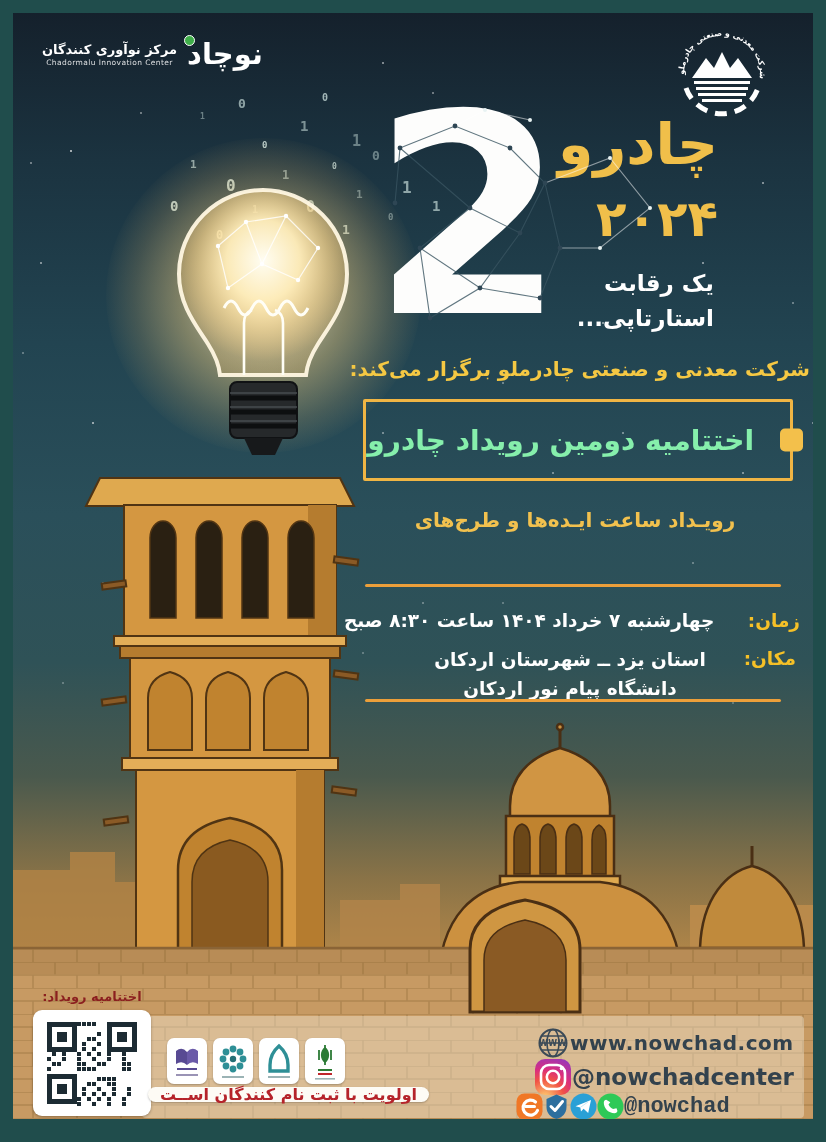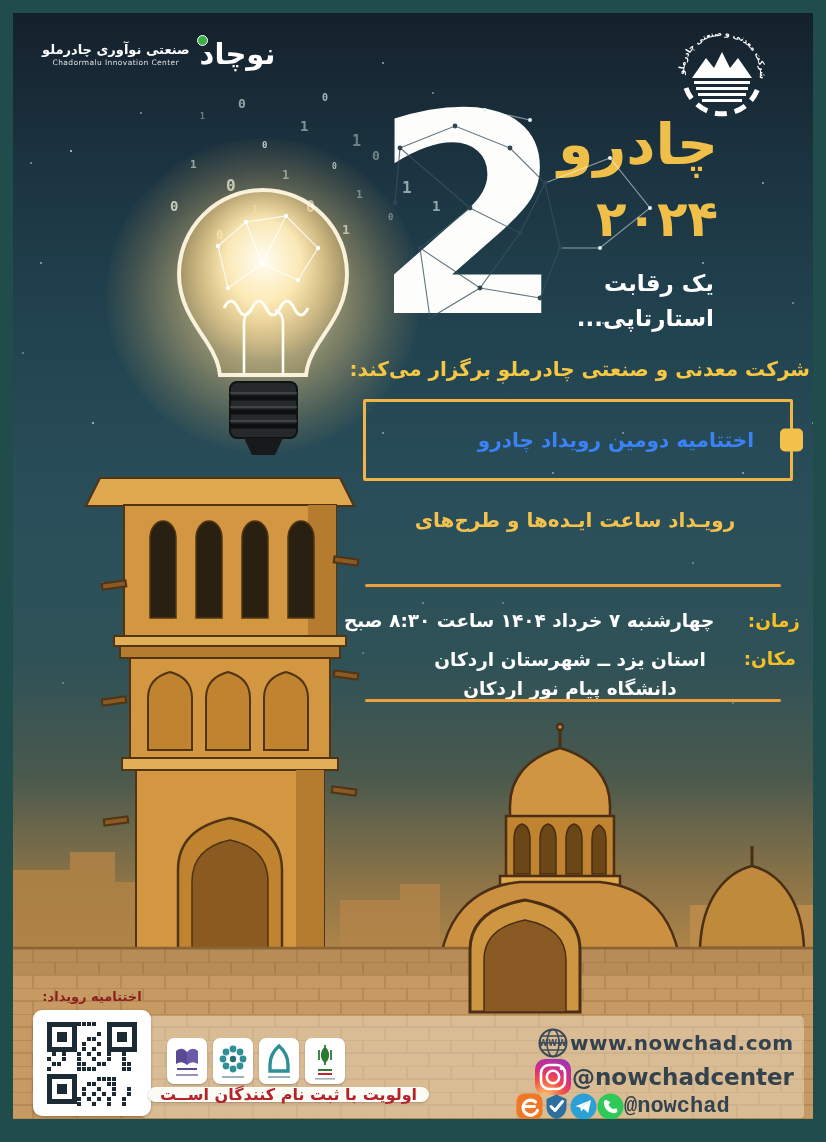--- a/index.html
+++ b/index.html
@@ -54,21 +54,21 @@
   .hero-year{position:absolute;right:108px;top:194px;font-size:50px;font-weight:800;color:#f0bf4a;
              direction:rtl;z-index:6;line-height:1;}
   .tagline{position:absolute;right:112px;top:266px;font-size:23px;font-weight:bold;color:#fff;
            direction:rtl;text-align:right;line-height:1.5;z-index:6;}
   
   .organizer{position:absolute;right:16px;top:357px;font-size:20px;font-weight:bold;color:#f5c843;
              direction:rtl;z-index:6;}
   .ebox{position:absolute;left:363px;top:399px;width:424px;height:76px;border:3px solid #f0b544;
         border-radius:2px;z-index:6;}
   .ebox-title{position:absolute;inset:0;display:flex;align-items:center;justify-content:flex-start;
-        direction:rtl;padding-right:36px;font-size:20px;font-weight:800;color:#3b82f6;}
+        direction:rtl;padding-right:36px;font-size:28px;font-weight:800;color:#86efac;}
   .ebox-sq{position:absolute;right:-13px;top:50%;transform:translateY(-50%);width:23px;height:23px;
         border-radius:5px;background:#f3c04b;}
   .edesc{position:absolute;left:363px;top:504px;width:424px;text-align:center;direction:rtl;
         font-size:20px;font-weight:bold;color:#f2c14e;line-height:1.65;z-index:6;}
   .ghr{position:absolute;left:365px;width:416px;height:3px;background:#ec9f3a;border-radius:2px;z-index:6;}
   .hr1{top:584px;} .hr2{top:699px;}
   .timerow{position:absolute;right:26px;top:610px;direction:rtl;font-size:18.5px;color:#fff;
         font-weight:bold;z-index:6;}
   .timerow .lab{color:#f5c027;margin-left:27px;}
   .loclab{position:absolute;right:30px;top:648px;direction:rtl;font-size:18.5px;font-weight:bold;
@@ -256,21 +256,21 @@
       <circle cx="240" cy="50" r="2"></circle>
         <circle cx="280" cy="100" r="2"></circle>
         <circle cx="230" cy="140" r="2"></circle>
       <circle cx="115" cy="2" r="2"></circle>
         <circle cx="160" cy="12" r="2"></circle>
     </g>
   </svg>
 
   <div class="logo">
     <div class="logo-sub">
-      <span class="l1">صنعتی نوآوری چادرملو</span>
+      <span class="l1">مرکز نوآوری کنندگان</span>
       <span class="l2">Chadormalu Innovation Center</span>
     </div>
     <div class="logo-word">
       <span class="logo-dot"></span>
       <span>نوچاد</span>
     </div>
   </div>
 
   <svg class="emblem" width="104" height="104" viewBox="0 0 104 104">
     <defs>

